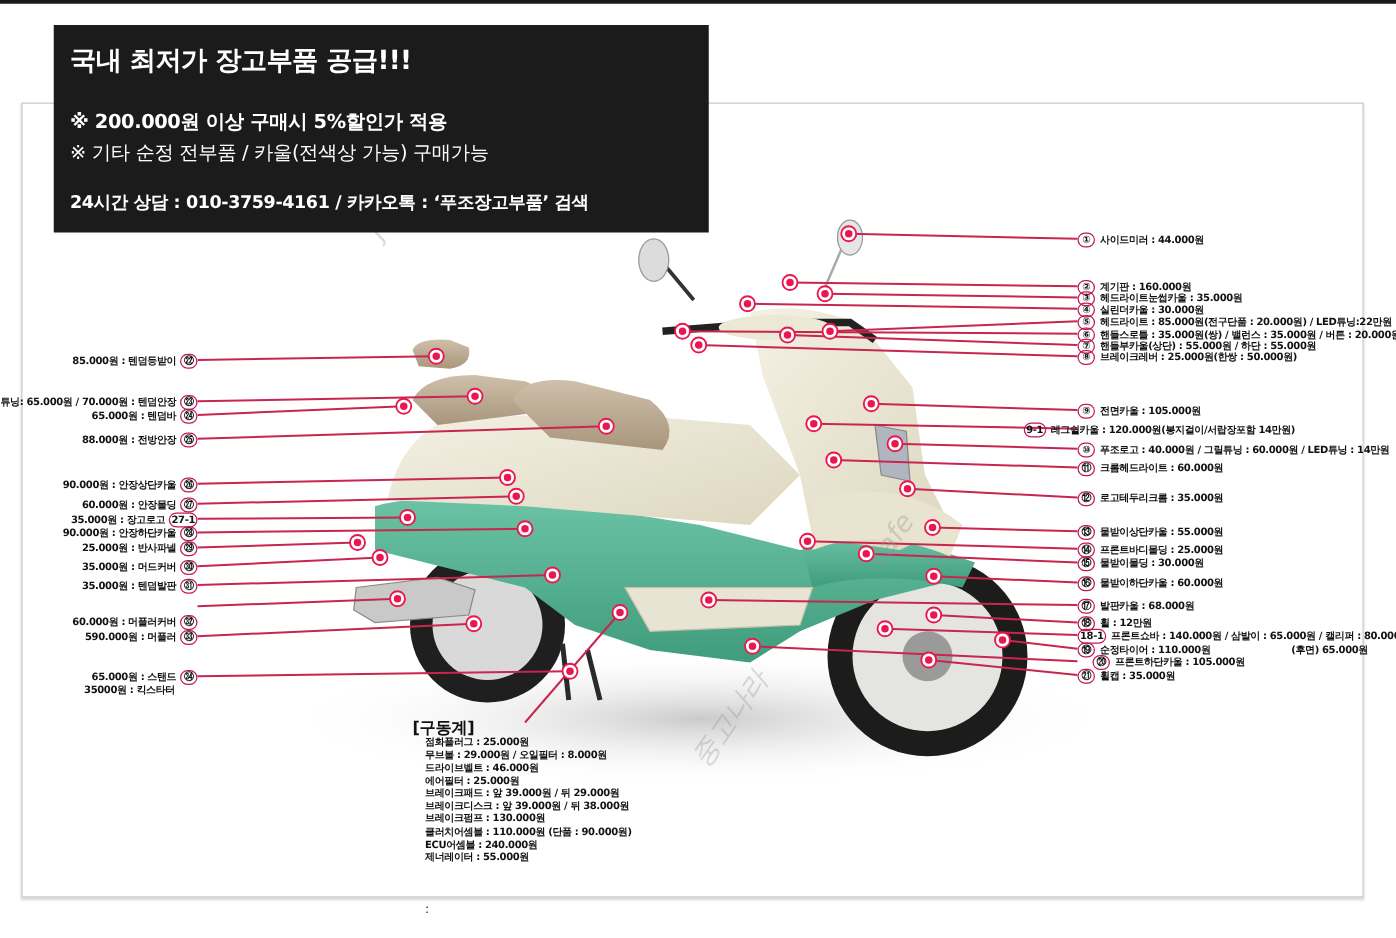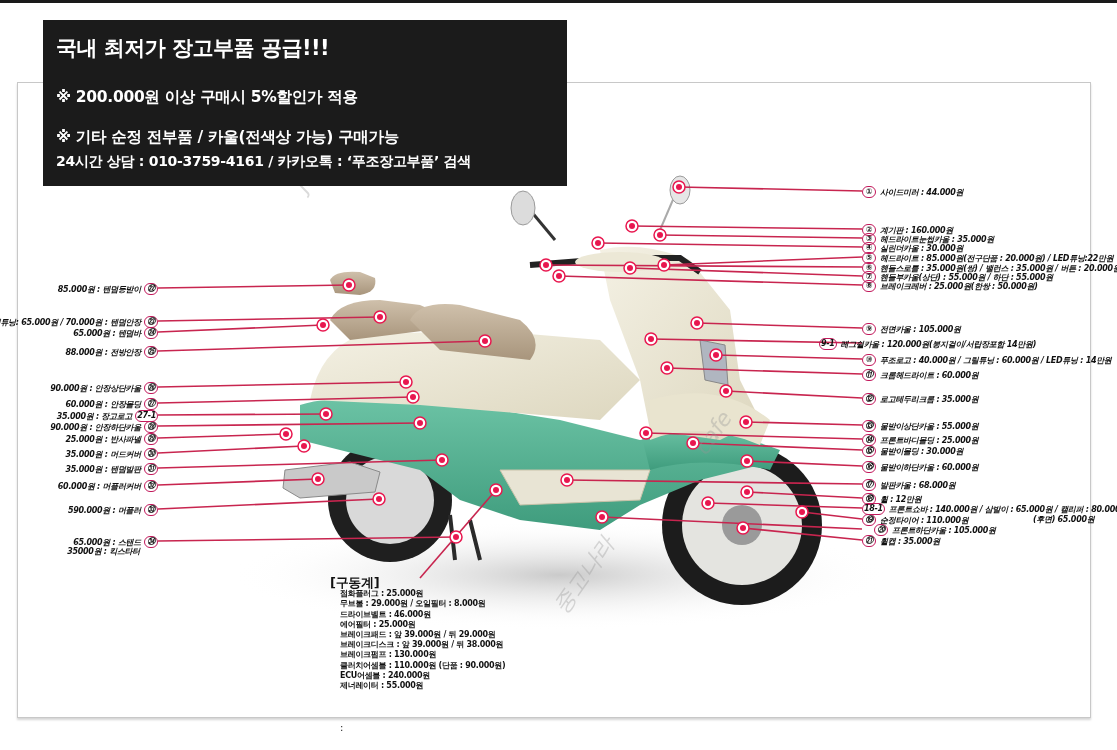--- a/index.html
+++ b/index.html
@@ -2,25 +2,25 @@
 <html><head>
 <meta charset="utf-8">
 <style>
   html,body{margin:0;padding:0;}
   body{width:1117px;height:750px;position:relative;background:#ffffff;overflow:hidden;font-family:"DejaVu Sans","Liberation Sans",sans-serif;}
   .topbar{position:absolute;left:0;top:0;width:1117px;height:3px;background:#1a1a1a;}
   .frame{position:absolute;left:17px;top:82px;width:1072px;height:634px;border:1px solid #c8c8c8;box-shadow:0 2px 2px #d6d6d6;background:#fff;}
   .banner{position:absolute;left:43px;top:20px;width:524px;height:166px;background:#1b1b1b;color:#fff;}
   .banner .title{position:absolute;left:13px;top:14px;font-size:21px;font-weight:bold;letter-spacing:-0.5px;}
   .banner .l1{position:absolute;left:13px;top:67px;font-size:15.5px;font-weight:bold;letter-spacing:-0.3px;}
-  .banner .l2{position:absolute;left:13px;top:107px;font-size:15.5px;font-weight:bold;letter-spacing:-0.3px;}
+  .banner .l2{position:absolute;left:13px;top:92px;font-size:15.5px;font-weight:normal;letter-spacing:-0.3px;}
   .banner .l3{position:absolute;left:13px;top:133px;font-size:14px;font-weight:bold;letter-spacing:-0.3px;}
   .wm{position:absolute;font-size:22px;color:rgba(150,150,150,0.35);transform:rotate(-55deg);font-style:italic;pointer-events:none;}
   svg.art{position:absolute;left:0;top:0;}
-  .lbl{position:absolute;font-size:8px;font-weight:bold;color:#111;white-space:nowrap;letter-spacing:-0.3px;line-height:10px;font-style:italic;}
+  .lbl{position:absolute;font-size:8px;font-weight:bold;color:#111;white-space:nowrap;letter-spacing:-0.3px;line-height:10px;}
   .num{display:inline-block;min-width:10px;height:10px;padding:0 1px;border:1.3px solid #c2185b;border-radius:6px;font-size:8px;line-height:10px;text-align:center;color:#111;font-weight:bold;vertical-align:middle;box-sizing:content-box;}
   .lbl.right .num{margin-right:4px;}
   .lbl.left .num{margin-left:3px;}
   .lbl.left{text-align:right;}
   .drive{position:absolute;left:330px;top:578px;font-size:8px;font-weight:bold;color:#111;line-height:10.2px;letter-spacing:-0.3px;}
   .drive .head{font-size:13px;margin-bottom:1px;}
   .drive .item{padding-left:10px;}
   .colon{position:absolute;left:340px;top:722px;font-size:10px;color:#222;}
 </style>
 </head>
@@ -327,21 +327,21 @@
     <div class="lbl left" style="right: 959px; top: 316px;"><span>캐노피튜닝: 65.000원 / 70.000원 : 텐덤안장</span><span class="num">㉓</span></div>
     <div class="lbl left" style="right: 959px; top: 327px;"><span>65.000원 : 텐덤바</span><span class="num">㉔</span></div>
     <div class="lbl left" style="right: 959px; top: 346px;"><span>88.000원 : 전방안장</span><span class="num">㉕</span></div>
     <div class="lbl left" style="right: 959px; top: 382px;"><span>90.000원 : 안장상단카울</span><span class="num">㉖</span></div>
     <div class="lbl left" style="right: 959px; top: 398px;"><span>60.000원 : 안장몰딩</span><span class="num">㉗</span></div>
     <div class="lbl left" style="right: 959px; top: 410px;"><span>35.000원 : 장고로고</span><span class="num">27-1</span></div>
     <div class="lbl left" style="right: 959px; top: 421px;"><span>90.000원 : 안장하단카울</span><span class="num">㉘</span></div>
     <div class="lbl left" style="right: 959px; top: 433px;"><span>25.000원 : 반사파넬</span><span class="num">㉙</span></div>
     <div class="lbl left" style="right: 959px; top: 448px;"><span>35.000원 : 머드커버</span><span class="num">㉚</span></div>
     <div class="lbl left" style="right: 959px; top: 463px;"><span>35.000원 : 텐덤발판</span><span class="num">㉛</span></div>
-    <div class="lbl left" style="right: 959px; top: 480px;"><span>60.000원 : 머플러커버</span><span class="num">㉜</span></div>
+    <div class="lbl left" style="right: 959px; top: 492px;"><span>60.000원 : 머플러커버</span><span class="num">㉜</span></div>
     <div class="lbl left" style="right: 959px; top: 504px;"><span>590.000원 : 머플러</span><span class="num">㉝</span></div>
     <div class="lbl left" style="right: 959px; top: 536px;"><span>65.000원 : 스탠드</span><span class="num">㉞</span></div>
     <div class="lbl left" style="right: 977px; top: 547px;">35000원 : 킥스타터</div>
   </div>
 
 <div class="drive">
   <div class="head">[구동계]</div>
   <div class="item">점화플러그 : 25.000원</div>
   <div class="item">무브볼 : 29.000원 / 오일필터 : 8.000원</div>
   <div class="item">드라이브벨트 : 46.000원</div>

